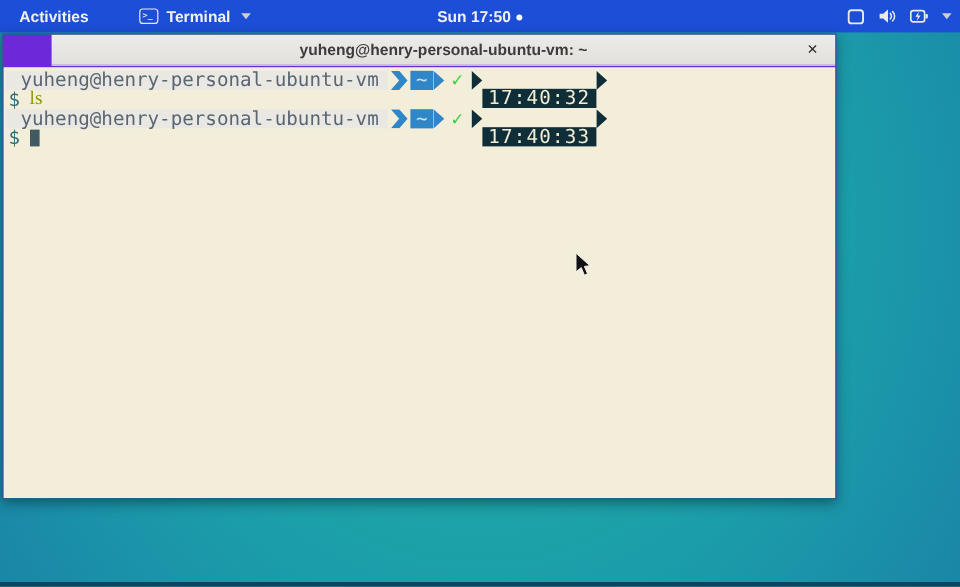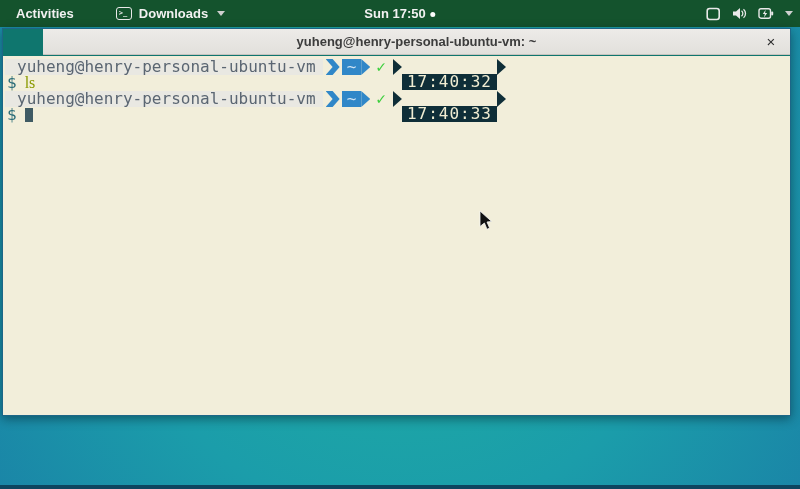--- a/index.html
+++ b/index.html
@@ -7,21 +7,21 @@
   body {
     width:800px; height:489px;
     position:relative; overflow:hidden;
     font-family:"Liberation Sans", sans-serif;
     background: radial-gradient(ellipse 95% 170% at 50% 38%,
       #1fb2a0 0%, #1b9daa 40%, #1a7ea6 72%, #176190 100%);
   }
   
   .topbar {
     position:absolute; top:0; left:0; width:800px; height:27px;
-    background:#14532d; color:#f1f1f1;
+    background:#1d4ed8; color:#f1f1f1;
     display:flex; align-items:center; font-size:13px; font-weight:700;
   }
   .activities { margin-left:12px; padding:2px 4px; cursor:pointer; }
   .appmenu { margin-left:38px; display:flex; align-items:center; gap:7px; cursor:pointer; }
   .term-app-ico {
     width:16px; height:13px; border:1.5px solid #e9e9e9; border-radius:3px;
     font-family:"DejaVu Sans Mono", monospace; font-size:7px; font-weight:700;
     line-height:10px; padding-left:2px; color:#e9e9e9;
   }
   .menu-caret {
@@ -33,22 +33,22 @@
     display:flex; align-items:center; gap:5px;
   }
   .notif-dot { width:5px; height:5px; border-radius:50%; background:#fdfdfd; margin-top:1px; }
   .sysicons { position:absolute; right:7px; display:flex; align-items:center; gap:11px; }
   .sys-caret {
     width:0; height:0; border-left:4px solid transparent; border-right:4px solid transparent;
     border-top:5px solid #cfcfcf;
   }
   
   .window {
-    position:absolute; left:2px; top:28px; width:789px; height:388px;
-    border:1px solid #1d6687; background:#0f766e;
+    position:absolute; left:2px; top:28px; width:695px; height:388px;
+    border:1px solid #1d6687; background:#6d28d9;
     box-shadow:0 3px 10px rgba(0,20,30,.45);
     padding-left:40px;
   }
   .titlebar {
     height:26px; background:linear-gradient(#edebe8,#e2e0dc);
     border-bottom:1px solid #c7c4bf;
     display:flex; align-items:center; justify-content:center;
     font-size:13px; font-weight:700; color:#3c3c3c; position:relative; cursor:default;
   }
   .close-btn {
@@ -98,21 +98,21 @@
   
   .mouse { position:absolute; left:479px; top:210px; }
 </style>
 </head>
 <body>
 
 <div class="topbar">
   <div class="activities">Activities</div>
   <div class="appmenu">
     <span class="term-app-ico">&gt;_</span>
-    <span>Downloads</span>
+    <span>Terminal</span>
     <span class="menu-caret"></span>
   </div>
   <div class="clockwrap">
     <span>Sun 17:50</span>
     <span class="notif-dot"></span>
   </div>
   <div class="sysicons">
     <svg width="15" height="14" viewBox="0 0 15 14">
       <rect x="1.2" y="1.5" width="12" height="11" rx="2.5" fill="none" stroke="#e9e9e9" stroke-width="1.6"></rect>
     </svg>

